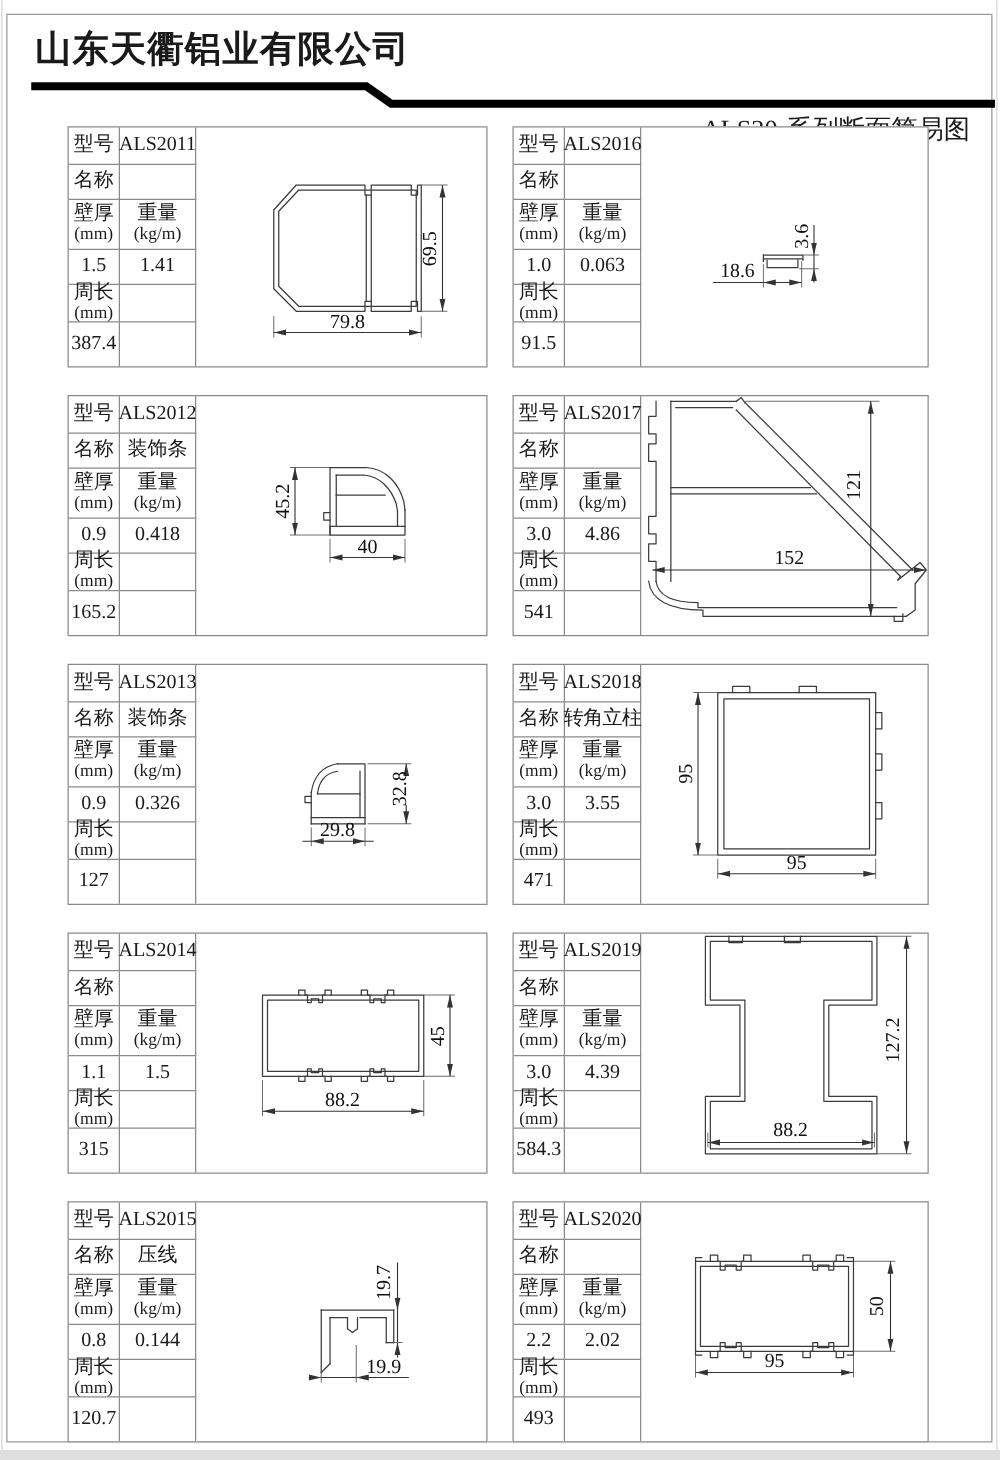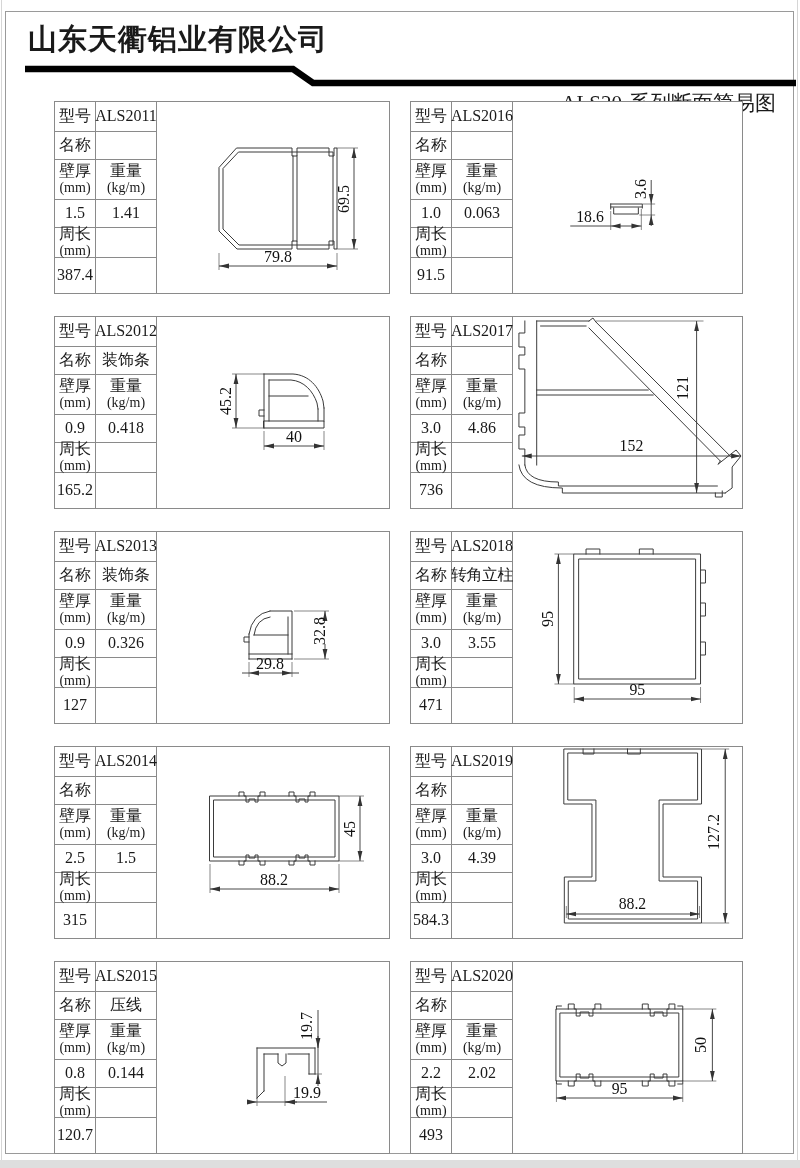--- a/index.html
+++ b/index.html
@@ -212,21 +212,21 @@
         <span>重量</span>
         <span class="unit">(kg/m)</span>
       </div>
     <div>3.0</div>
     <div>4.86</div>
     <div>
         <span>周长</span>
         <span class="unit">(mm)</span>
       </div>
     <div></div>
-    <div>736</div>
+    <div>541</div>
     <div></div>
   </div>
   <svg class="draw" viewBox="0 0 232 191" preserveAspectRatio="none">
     <g class="pf">
       <path d="M12,4 V16 H6 V30 H12 V38 H6 V52 H12 V96 H6 V110 H12 V118 H6 V132 H12 V148"></path>
       <path d="M24,4 V148"></path>
       <path d="M24,4 H77"></path>
       <path d="M77,4 L81,1 L84,5"></path>
       <path d="M84,5 L220,139"></path>
       <path d="M77,11 L210,144"></path>
@@ -355,21 +355,21 @@
     <div>名称</div>
     <div></div>
     <div>
         <span>壁厚</span>
         <span class="unit">(mm)</span>
       </div>
     <div>
         <span>重量</span>
         <span class="unit">(kg/m)</span>
       </div>
-    <div>2.5</div>
+    <div>1.1</div>
     <div>1.5</div>
     <div>
         <span>周长</span>
         <span class="unit">(mm)</span>
       </div>
     <div></div>
     <div>315</div>
     <div></div>
   </div>
   <svg class="draw" viewBox="0 0 232 191" preserveAspectRatio="none">

